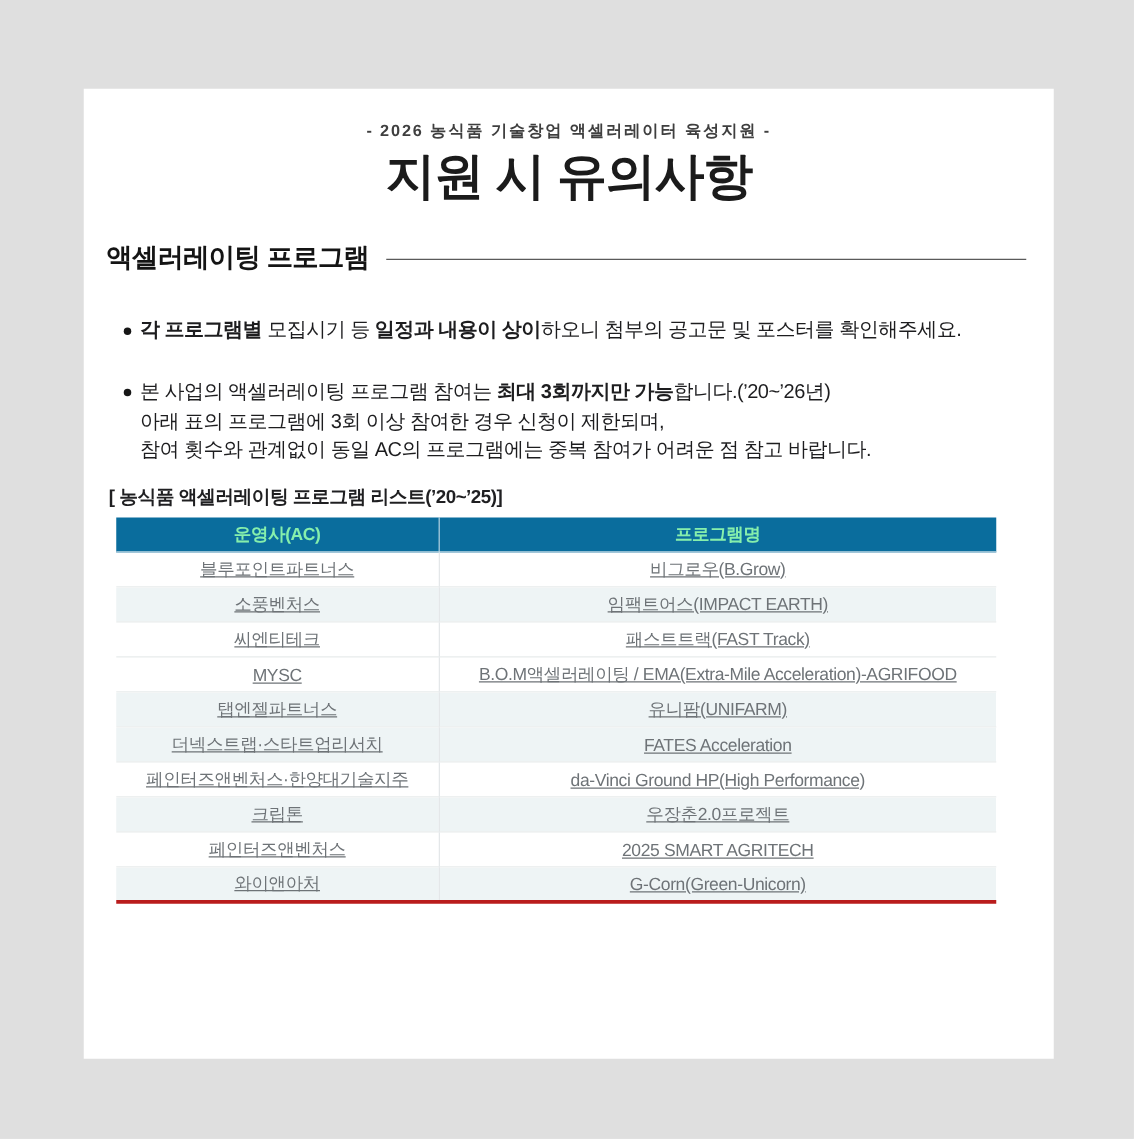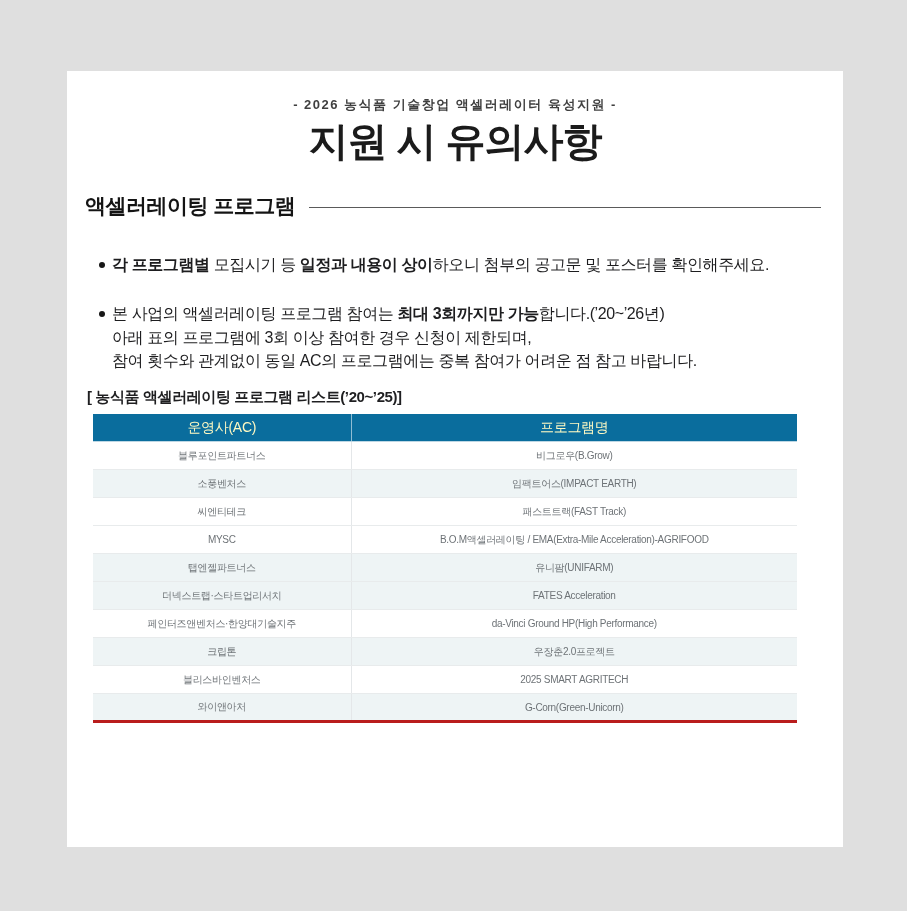--- a/index.html
+++ b/index.html
@@ -89,41 +89,42 @@
     letter-spacing: -0.4px;
   }
   table.program-table {
     margin-left: 26px;
     width: 704px;
     border-collapse: collapse;
     table-layout: fixed;
   }
   .program-table th {
     background: #0a6d9d;
-    color: #fef9c3;
+    color: #86efac;
     font-size: 14px;
-    font-weight: 400;
+    font-weight: 700;
     height: 28px;
     letter-spacing: -0.3px;
     border-right: 1px solid rgba(255,255,255,0.55);
     border-bottom: 1px solid #bdd7e4;
   }
   .program-table th:last-child { border-right: none; }
   .program-table col.c-operator { width: 258px; }
   .program-table td {
     height: 28px;
     text-align: center;
-    font-size: 10px;
+    font-size: 14px;
     color: #6e7377;
     letter-spacing: -0.3px;
     border-right: 1px solid #e4e7e9;
     border-bottom: 1px solid #e8ebec;
     background: #ffffff;
     white-space: nowrap;
     overflow: hidden;
+    text-decoration: underline;
   }
   .program-table td:last-child { border-right: none; }
   .program-table tr.alt td { background: #eef4f5; }
   .program-table tr:last-child td { border-bottom: 3px solid #b91c1c; }
 </style>
 </head>
 <body>
 
 <div class="canvas">
   <div class="card">
@@ -197,21 +198,21 @@
           </tr>
           <tr>
             <td>페인터즈앤벤처스·한양대기술지주</td>
             <td>da-Vinci Ground HP(High Performance)</td>
           </tr>
           <tr class="alt">
             <td>크립톤</td>
             <td>우장춘2.0프로젝트</td>
           </tr>
           <tr>
-            <td>블리스바인벤처스</td>
+            <td>페인터즈앤벤처스</td>
             <td>2025 SMART AGRITECH</td>
           </tr>
           <tr class="alt">
             <td>와이앤아처</td>
             <td>G-Corn(Green-Unicorn)</td>
           </tr>
         </tbody>
     </table>
 
   </div>

